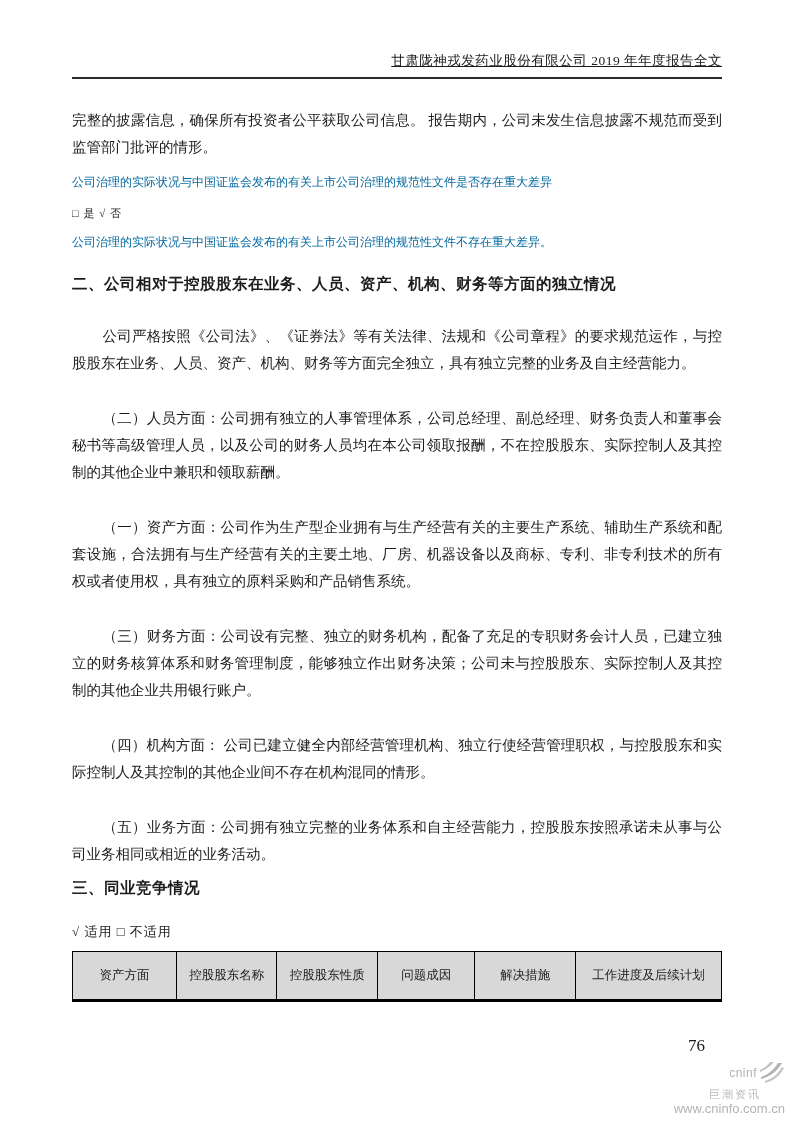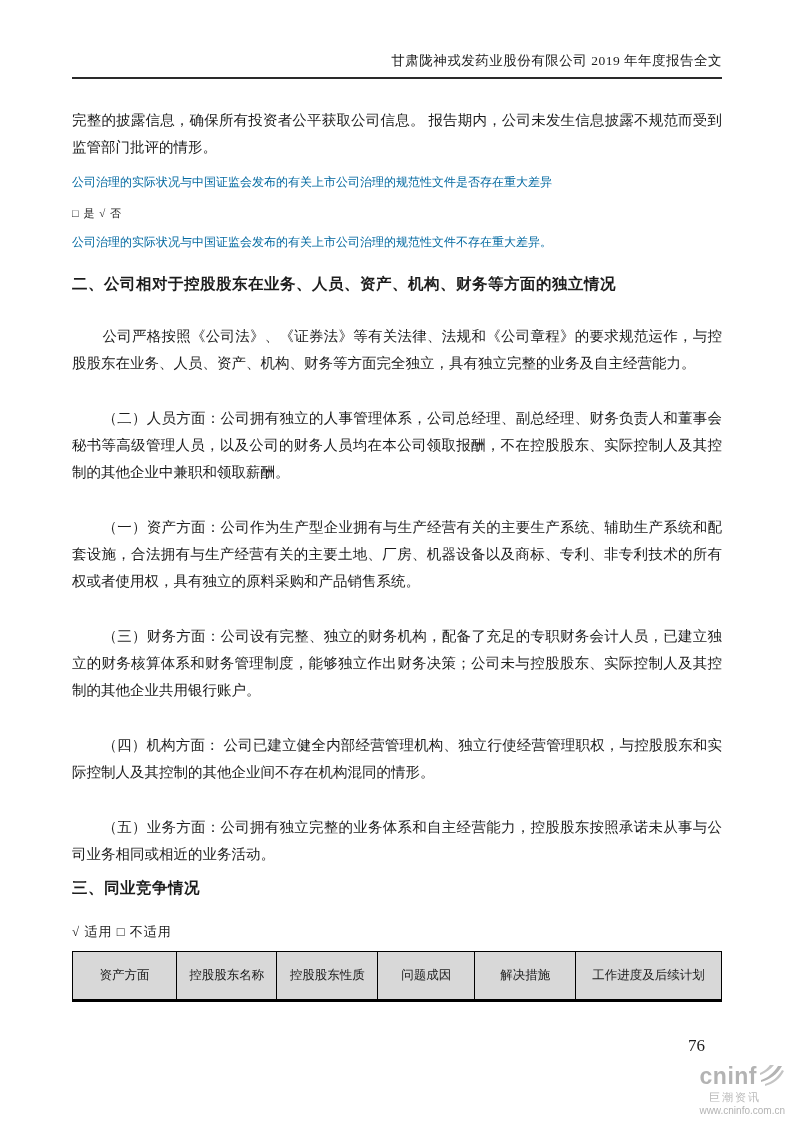--- a/index.html
+++ b/index.html
@@ -16,20 +16,21 @@
     left: 72px; top: 0;
     width: 650px; height: 1122px;
   }
   .doc-header {
     padding-top: 52px;
     text-align: right;
     font-size: 13.5px;
     letter-spacing: 0.5px;
     border-bottom: 2px solid #2a2a2a;
     padding-bottom: 7px;
+    text-decoration: underline;
   }
   .para {
     font-size: 14.5px;
     line-height: 27px;
     text-align: justify;
   }
   .para.indent { text-indent: 2.1em; }
   .first-para { margin-top: 14px; }
   .note-line {
     font-family: "Liberation Sans", "DejaVu Sans", sans-serif;
@@ -93,34 +94,34 @@
     font-family: "Liberation Sans", "DejaVu Sans", sans-serif;
     line-height: 1.1;
   }
   .cninfo-brand-row {
     display: flex;
     align-items: center;
     justify-content: flex-end;
     gap: 2px;
   }
   .cninfo-wordmark {
-    font-weight: bold;
-    font-size: 23px;
+    font-weight: normal;
+    font-size: 12px;
     letter-spacing: 0.5px;
     color: #b3b3b3;
   }
   .cninfo-cn {
     font-size: 11px;
     letter-spacing: 2px;
     margin-top: 1px;
     margin-right: 24px;
     color: #b8b8b8;
   }
   .cninfo-url {
-    font-size: 10px;
+    font-size: 13px;
     margin-top: 2px;
     color: #b3b3b3;
   }
 </style>
 </head>
 <body>
 
 <div class="page">
 
   <div class="doc-header">甘肃陇神戎发药业股份有限公司 2019 年年度报告全文</div>

